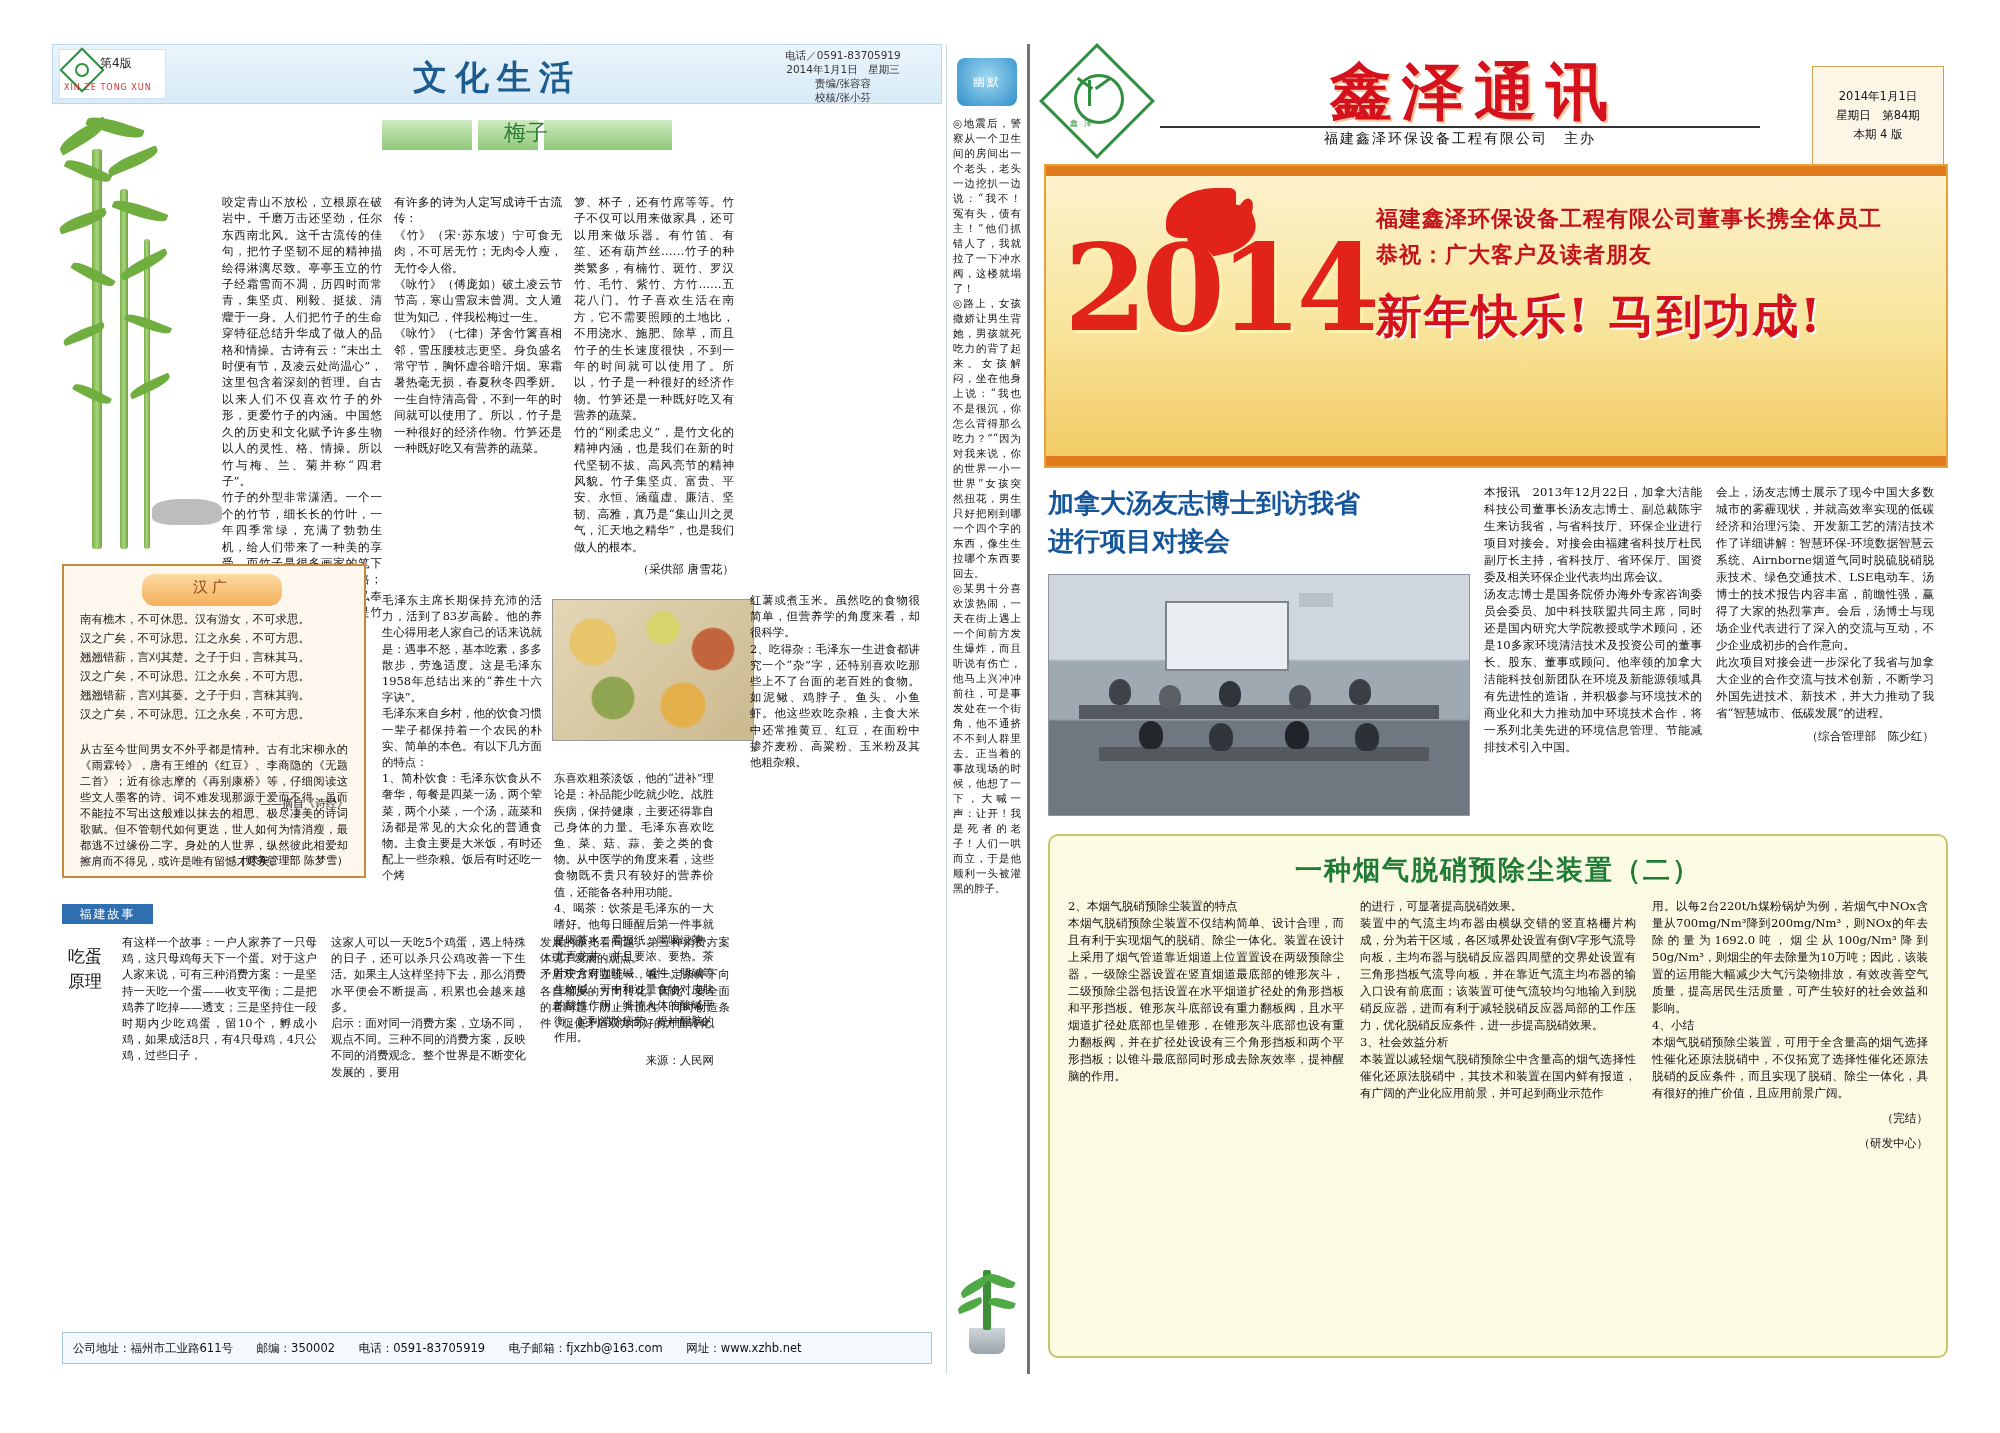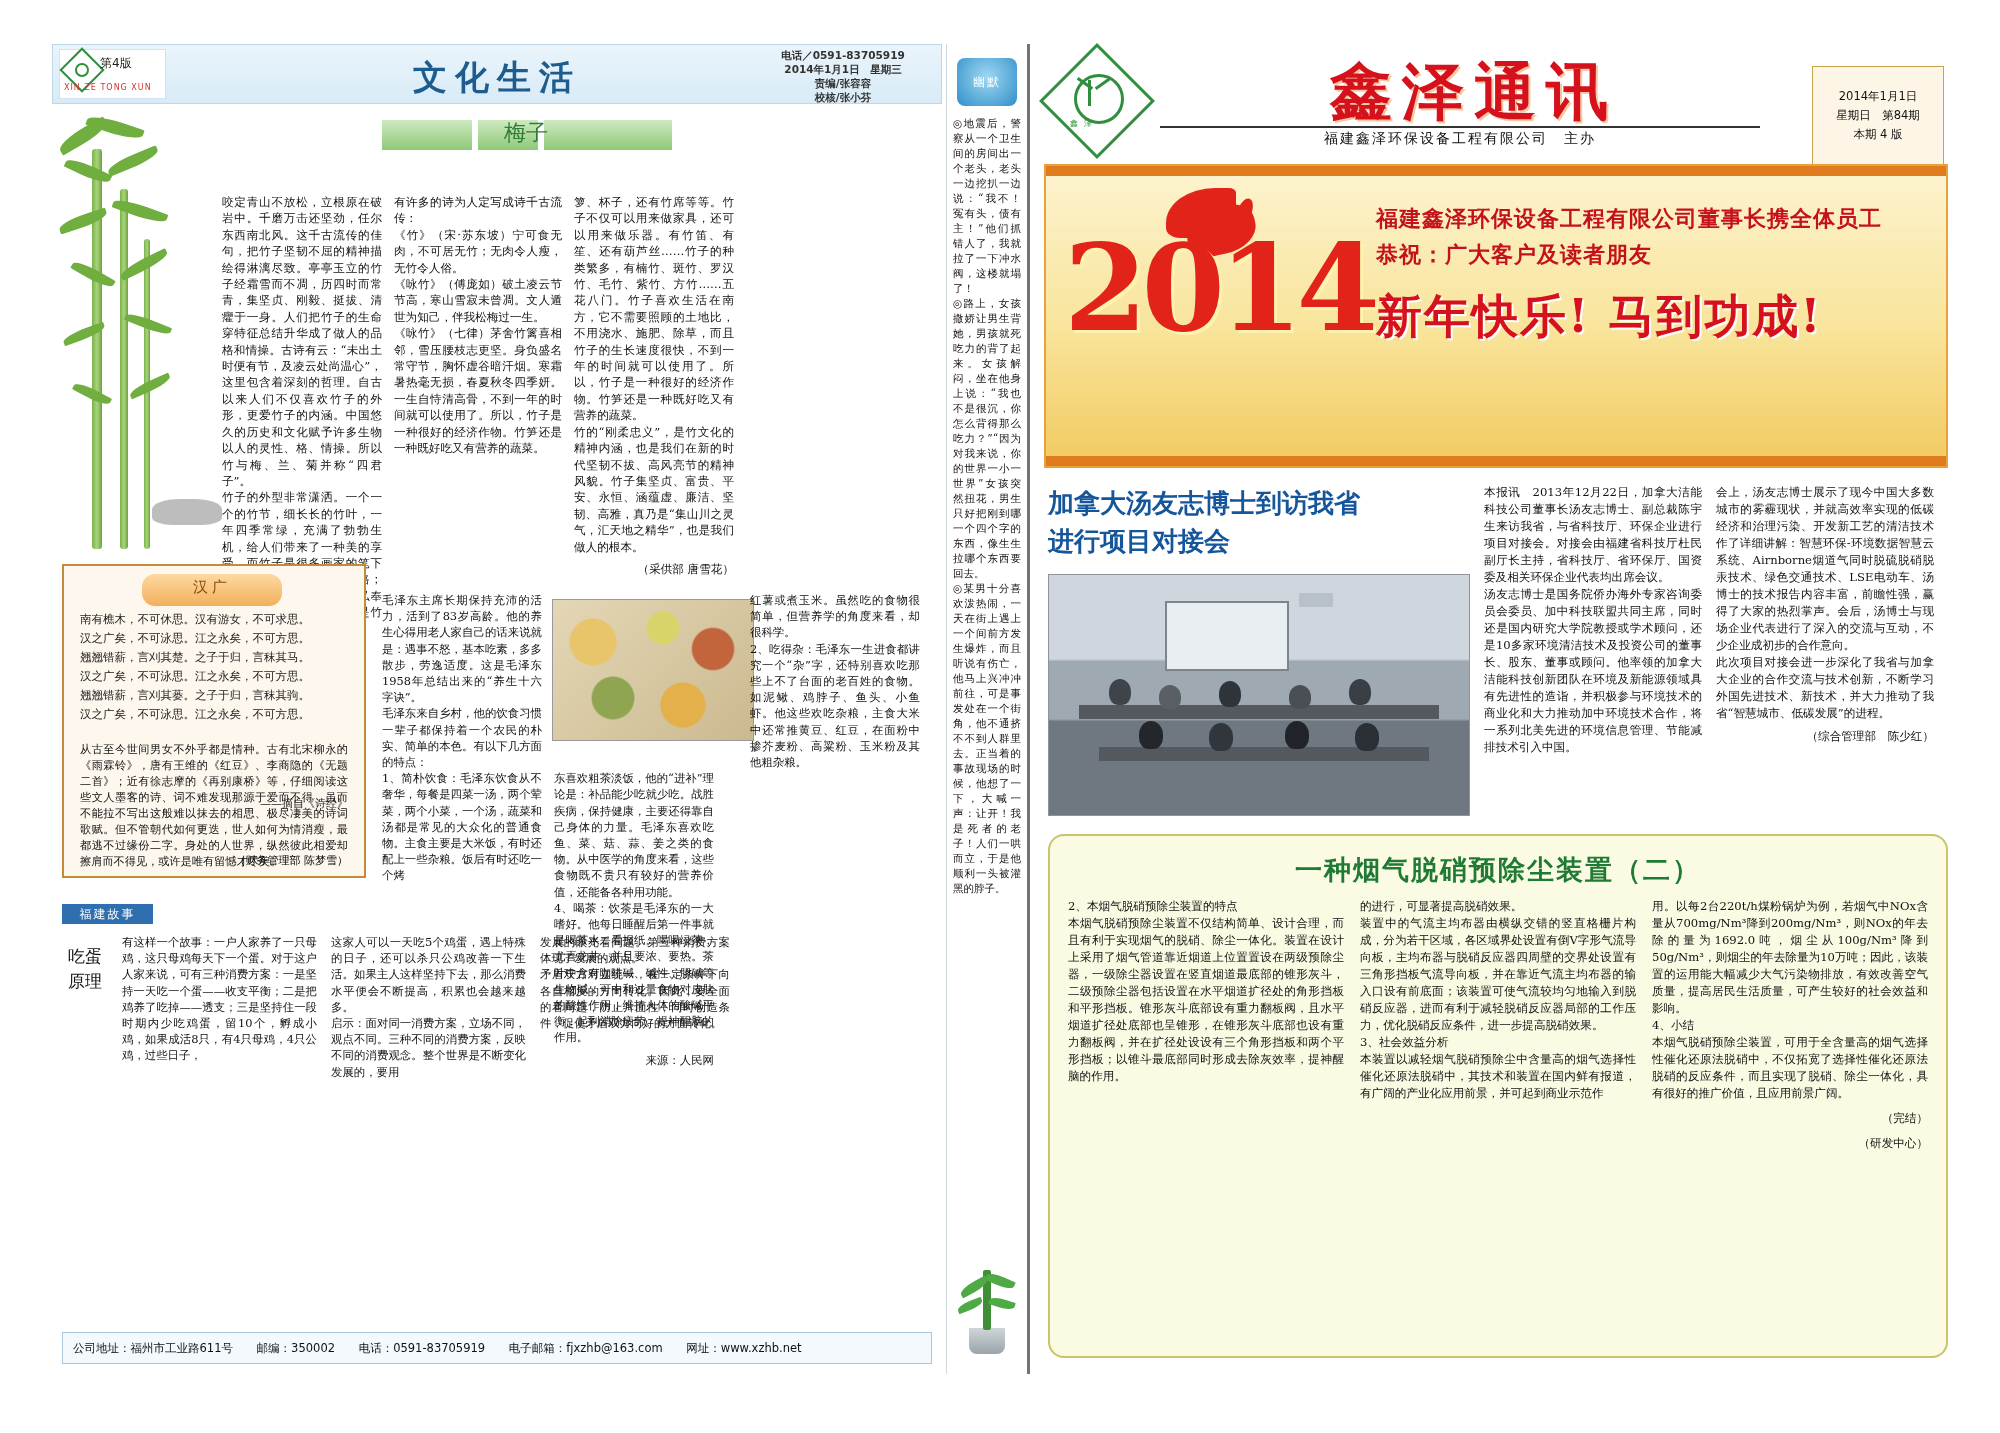--- a/index.html
+++ b/index.html
@@ -8,21 +8,21 @@
 
   
   .left-page{position:absolute;left:52px;top:44px;width:890px;height:1330px;background:#fff;}
   .lp-header{position:relative;height:58px;background:linear-gradient(to bottom,#eaf4fb,#d8ebf7);border:1px solid #bcd9ea;}
   .lp-logo{position:absolute;left:6px;top:4px;width:105px;height:48px;background:#fff;border:1px solid #cfe3f0;}
   .lp-logo .lg-mark{position:absolute;left:6px;top:4px;width:28px;height:28px;border:2px solid #2f8f3e;transform:rotate(45deg);}
   .lp-logo .lg-mark:after{content:"";position:absolute;left:7px;top:7px;width:10px;height:10px;border:2px solid #2f8f3e;border-radius:50%;}
   .lp-logo .lg-cn{position:absolute;left:4px;top:33px;font-size:8px;color:#d4322c;letter-spacing:1px;}
   .lp-logo .lg-ban{position:absolute;left:40px;top:5px;font-size:12px;color:#222;}
   .lp-title{position:absolute;left:0;right:0;top:10px;text-align:center;font-size:34px;font-weight:bold;color:#1d5c8f;letter-spacing:8px;font-family:"DejaVu Serif","Liberation Serif",serif;}
-  .lp-meta{position:absolute;right:8px;top:3px;width:180px;text-align:center;font-size:10.5px;line-height:14px;color:#333;font-weight:bold;}
+  .lp-meta{position:absolute;right:8px;top:3px;width:180px;text-align:center;font-size:10.5px;line-height:14px;color:#333;}
 
   .lp-banner{position:absolute;left:330px;top:70px;width:290px;height:42px;}
   .lp-banner .bseg{position:absolute;top:6px;height:30px;background:linear-gradient(to bottom,#cdeac0,#8fc878);}
   .lp-banner .b1{left:0;width:90px;}
   .lp-banner .b2{left:96px;width:60px;}
   .lp-banner .b3{left:162px;width:128px;}
   .lp-banner .btxt{position:absolute;left:84px;top:4px;width:120px;text-align:center;font-size:22px;color:#2f7d33;font-family:"DejaVu Serif","Liberation Serif",serif;}
 
   
   .bamboo{position:absolute;left:10px;top:75px;width:150px;height:420px;}
@@ -110,21 +110,21 @@
   .np-screen{position:absolute;left:116px;top:26px;width:120px;height:66px;background:#e9eef2;border:2px solid #7c848c;}
   .np-proj{position:absolute;left:250px;top:18px;width:34px;height:14px;background:#b9c1c8;}
   .np-tbl{position:absolute;background:#53595f;}
   .np-person{position:absolute;border-radius:50% 50% 40% 40%;}
   .news1-cols{position:absolute;left:450px;top:440px;width:460px;}
   .n1c{float:left;font-size:11.6px;line-height:17px;text-align:justify;color:#111;font-family:"DejaVu Serif","Liberation Serif",serif;}
   .n1c1{width:218px;}
   .n1c2{width:218px;margin-left:14px;}
   .n1-by{text-align:right;margin-top:6px;}
 
-  .tech-box{position:absolute;left:14px;top:790px;width:896px;height:520px;border:2px solid #c9c36a;background:#fbfbe4;border-radius:16px;}
+  .tech-box{position:absolute;left:14px;top:790px;width:896px;height:520px;border:2px solid #c9c36a;background:#fbfbe4;border-radius:10px;}
   .tech-title{position:absolute;left:0;right:0;top:16px;text-align:center;font-size:27px;font-weight:bold;color:#1f7a33;letter-spacing:2px;font-family:"DejaVu Serif","Liberation Serif",serif;}
   .tech-cols{position:absolute;left:18px;top:62px;width:860px;}
   .tc{float:left;font-size:11.6px;line-height:17px;text-align:justify;color:#111;font-family:"DejaVu Serif","Liberation Serif",serif;}
   .tc1{width:276px;}
   .tc2{width:276px;margin-left:16px;}
   .tc3{width:276px;margin-left:16px;}
   .tc-end{text-align:right;margin-top:8px;}
   .clear{clear:both;}
 </style>
 </head>

